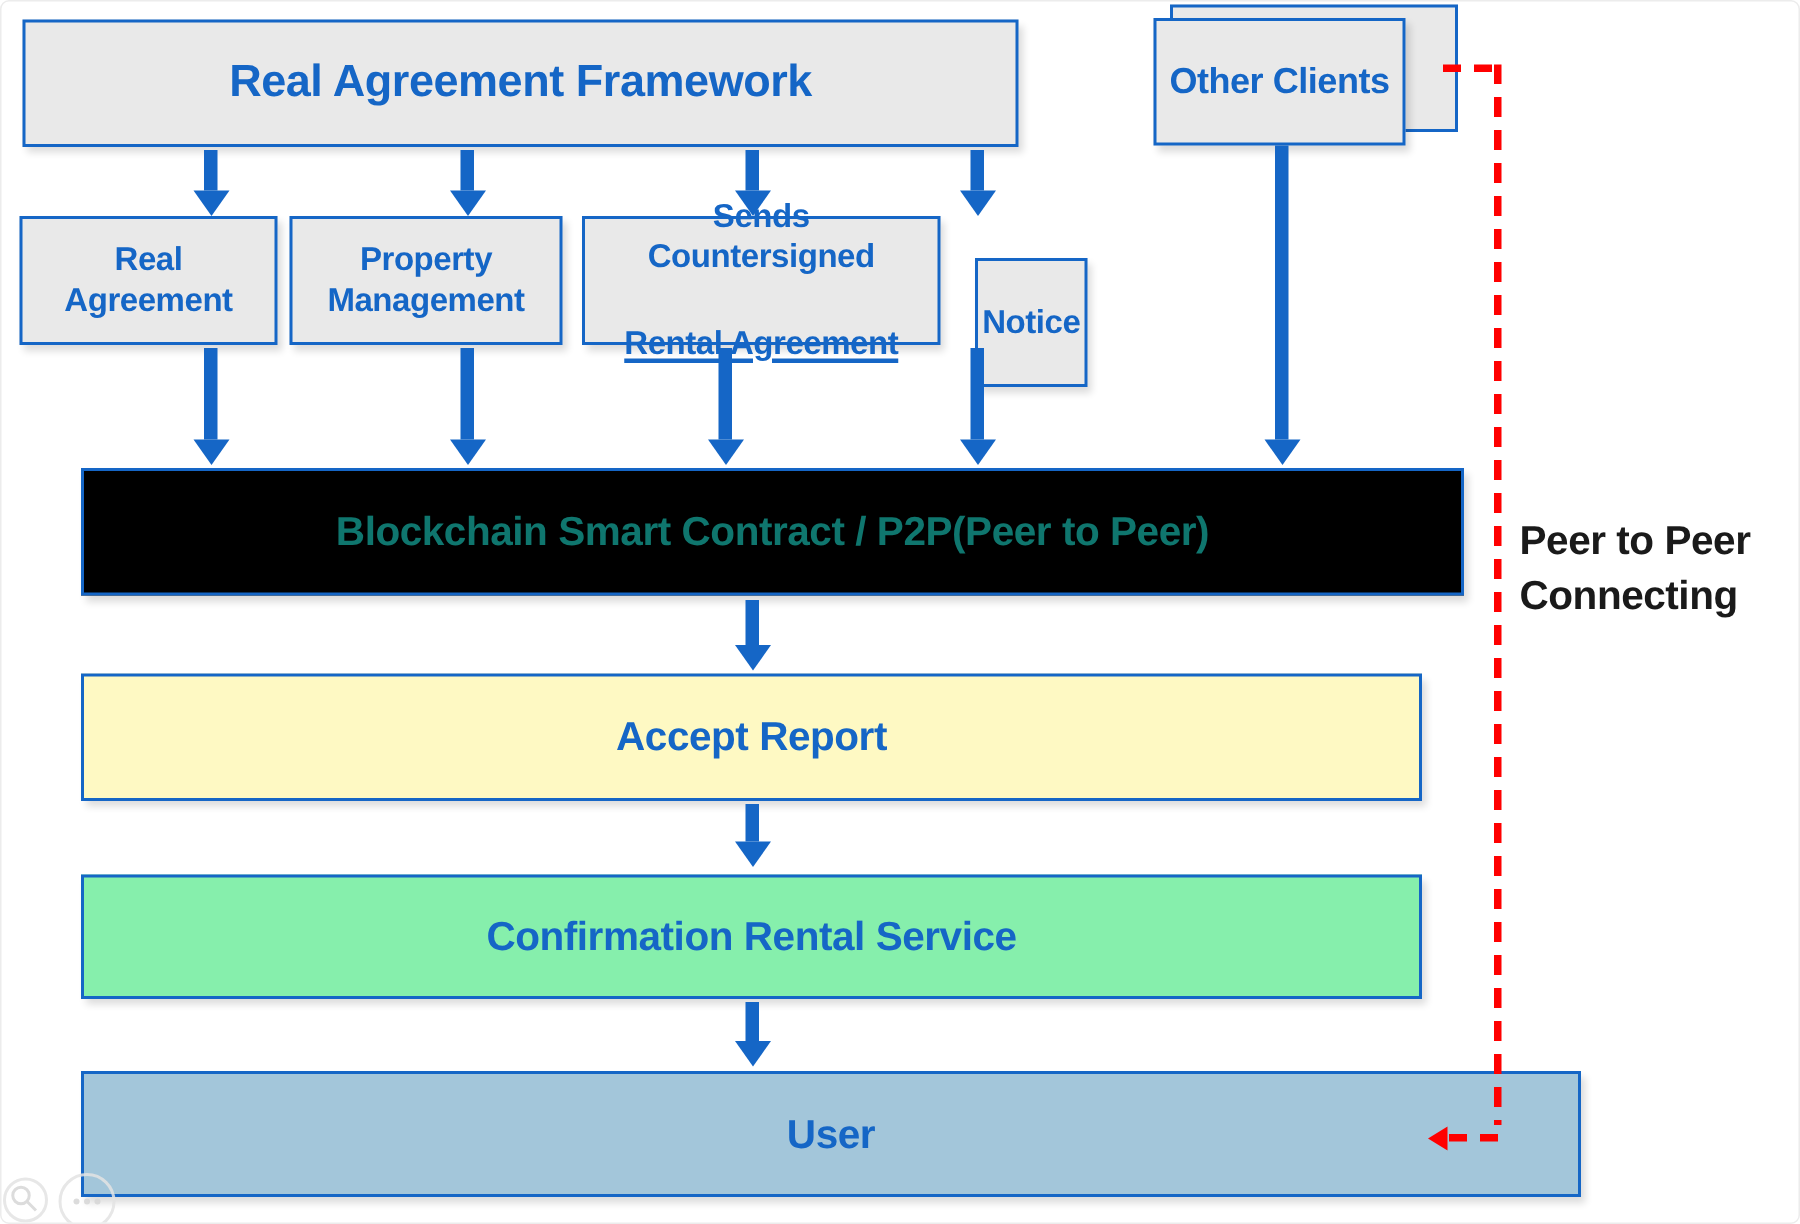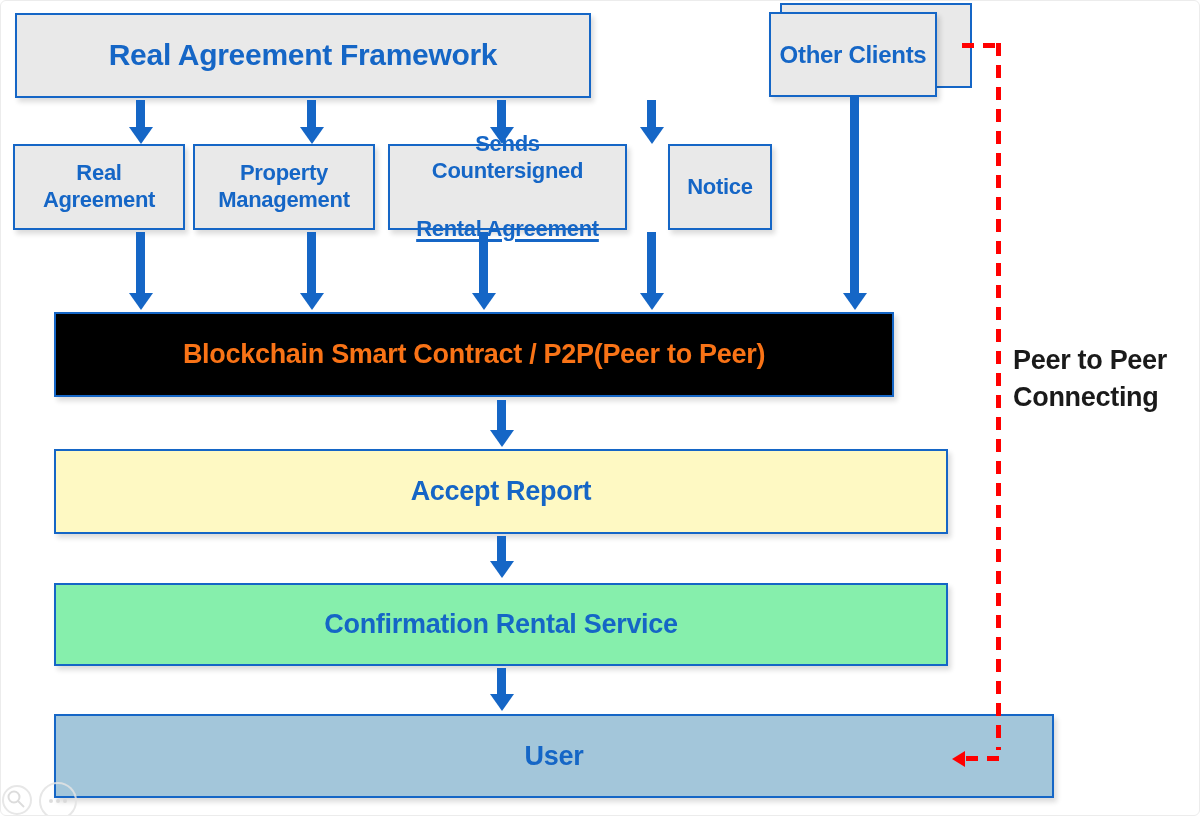--- a/index.html
+++ b/index.html
@@ -6,30 +6,30 @@
   #canvas{
     position:relative;width:1200px;height:816px;background:#ffffff;overflow:hidden;
     font-family:"Liberation Sans", sans-serif;
     border:1px solid #ececec;border-radius:6px;box-sizing:border-box;
   }
   .node{
     position:absolute;display:flex;flex-direction:column;align-items:center;justify-content:center;
     background:#E9E9E9;border:2px solid #1566C6;color:#1566C6;font-weight:bold;text-align:center;
     box-shadow:3px 4px 5px rgba(0,0,0,0.14);box-sizing:border-box;letter-spacing:-0.3px;line-height:1.22;
   }
-  .framework{left:14px;top:12px;width:576px;height:85px;font-size:30px;}
+  .framework{left:14px;top:12px;width:664px;height:85px;font-size:30px;}
   .small{top:143px;height:86px;font-size:22px;}
   .real{left:12px;width:172px;}
   .property{left:192px;width:182px;}
   .sends{left:387px;width:239px;}
-  .notice{left:667px;width:104px;}
+  .notice{left:649px;width:75px;margin-top:28px;}
   .underline{text-decoration:underline;text-decoration-thickness:3px;text-underline-offset:3px;margin-top:32px;}
   .oc-back{left:779px;top:2px;width:192px;height:85px;box-shadow:none;}
   .oc-front{left:768px;top:11px;width:168px;height:85px;font-size:24px;}
-  .blockchain{left:53px;top:311px;width:840px;height:85px;background:#000000;color:#f97316;font-size:27px;}
+  .blockchain{left:53px;top:311px;width:922px;height:85px;background:#000000;color:#0f766e;font-size:27px;}
   .accept{left:53px;top:448px;width:894px;height:85px;background:#fef9c3;font-size:27px;}
   .confirm{left:53px;top:582px;width:894px;height:83px;background:#86efac;font-size:27px;}
   .user{left:53px;top:713px;width:1000px;height:84px;background:#A3C6DA;font-size:27px;}
 
   .varrow{position:absolute;width:25px;display:flex;flex-direction:column;align-items:center;}
   .vstem{width:9px;flex:1;background:#1566C6;}
   .vhead{width:0;height:0;border-left:12.5px solid transparent;border-right:12.5px solid transparent;border-top:17px solid #1566C6;}
 
   .rdash-h{position:absolute;height:5px;background:repeating-linear-gradient(90deg,#FF0000 0 12px,transparent 12px 21px);}
   .rdash-v{position:absolute;width:5px;background:repeating-linear-gradient(180deg,#FF0000 0 13px,transparent 13px 22px);}

